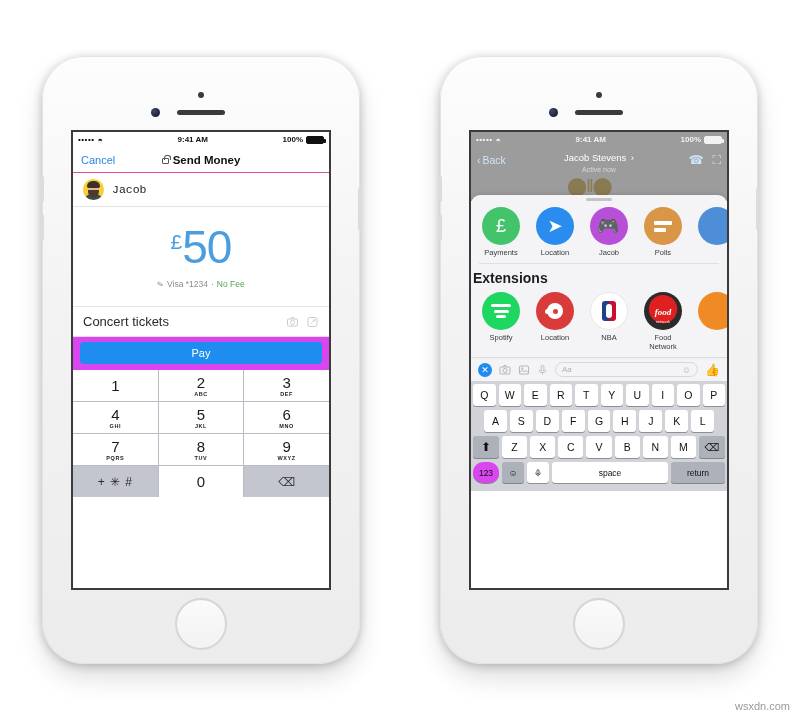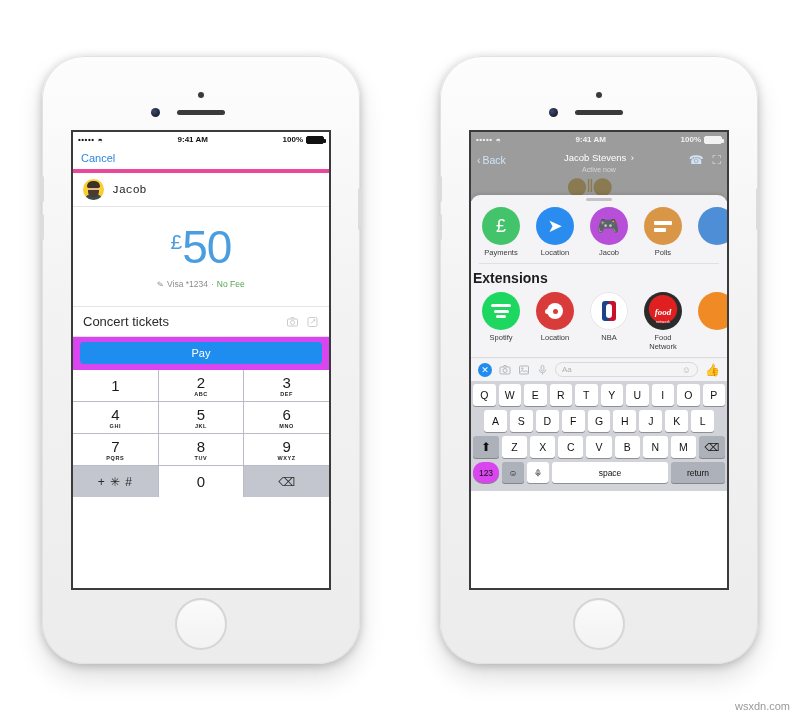--- a/index.html
+++ b/index.html
@@ -72,21 +72,21 @@
     border-radius: 2px; position: relative; background: currentColor;
   }
   .batt::after {
     content:""; position: absolute; right: -3px; top: 2px;
     width: 2px; height: 4px; background: currentColor; border-radius: 0 1px 1px 0;
   }
 
   
   .navbar {
     height: 26px; display: flex; align-items: center; padding: 0 8px;
-    border-bottom: 4px solid #ec4899; background: #fff; position: relative;
+    border-bottom: 1px solid #ec4899; background: #fff; position: relative;
   }
   .nav-cancel { color: #2e86de; font-size: 11px; }
   .nav-title {
     position: absolute; left: 0; right: 0; text-align: center;
     font-size: 11.5px; font-weight: bold; color: #111;
     display: flex; align-items: center; justify-content: center; gap: 4px;
   }
   .lock { width: 7px; height: 6px; border: 1.2px solid #555; border-radius: 1px;
           position: relative; margin-top: 2px; }
   .lock::before {
@@ -305,20 +305,24 @@
         </div>
         <span class="sb-time">9:41 AM</span>
         <div class="sb-right">
           <span>100%</span>
           <span class="batt"></span>
         </div>
       </div>
 
       <div class="navbar">
         <span class="nav-cancel">Cancel</span>
+        <div class="nav-title">
+          <span class="lock"></span>
+          <span>Send Money</span>
+        </div>
       </div>
 
       <div class="recipient">
         <div class="avatar">
           <span class="body"></span>
             <span class="face"></span>
           <span class="beard"></span>
             <span class="hair"></span>
         </div>
         <span class="recip-name">Jacob</span>

